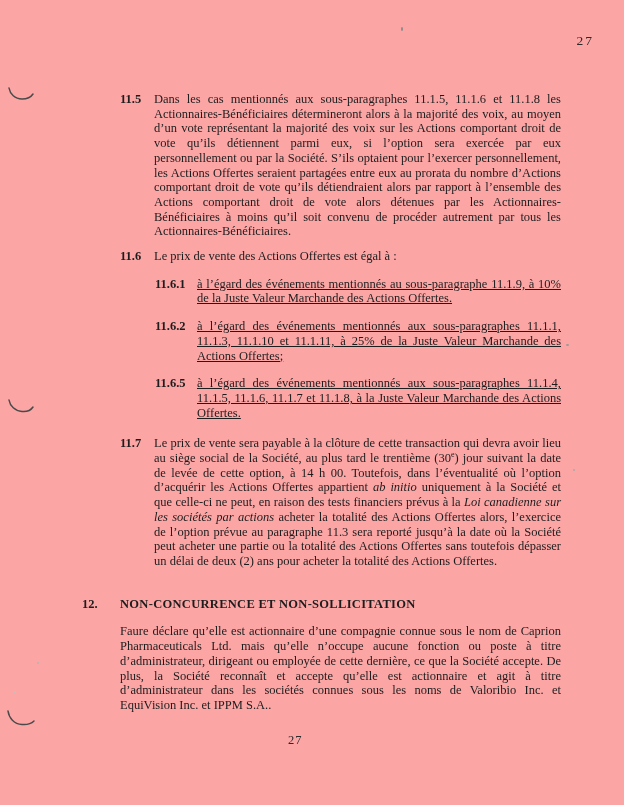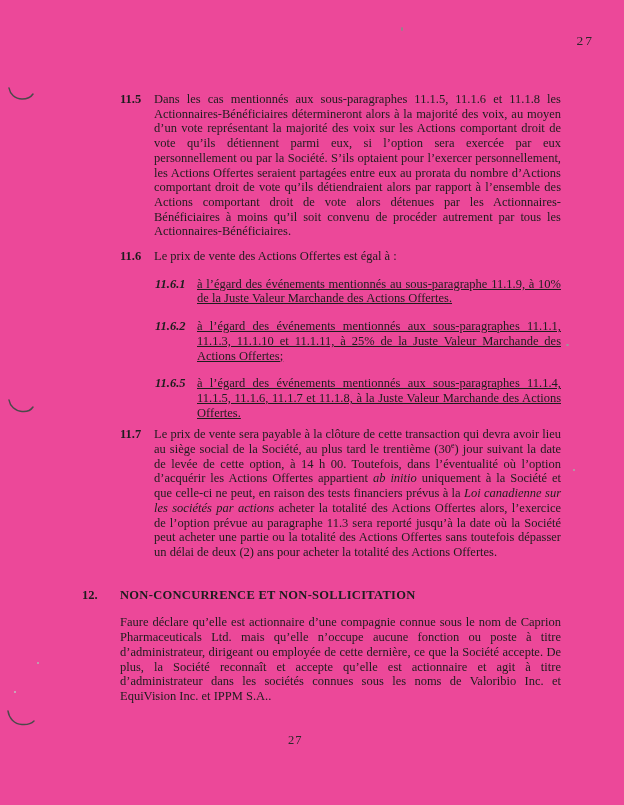--- a/index.html
+++ b/index.html
@@ -6,21 +6,21 @@
   html, body {
     margin: 0;
     padding: 0;
     background: #e8e8e6;
   }
   .page {
     position: relative;
     width: 624px;
     height: 805px;
     margin: 0 auto;
-    background: #ec4899;
+    background: #fca5a5;
     overflow: hidden;
     font-family: "Liberation Serif", "DejaVu Serif", serif;
     color: #1d1d1d;
     box-shadow: 0 0 4px rgba(0,0,0,0.15);
   }
   .page-num-top {
     position: absolute;
     top: 33px;
     right: 30px;
     font-size: 13.5px;
@@ -57,29 +57,28 @@
     text-align: justify;
   }
   .sub {
     display: flex;
     margin: 13px 0 0 35px;
   }
   .sub-num {
     width: 42px;
     flex: none;
     font-weight: bold;
-    font-style: italic;
   }
   .sub-text {
     flex: 1;
     text-align: justify;
     text-decoration: underline;
   }
   .after-subs {
-    margin-top: 7px;
+    margin-top: 16px;
   }
   .section-head {
     display: flex;
     margin: 28px 0 13px -38px;
     font-weight: bold;
   }
   .head-num {
     width: 38px;
     flex: none;
   }

